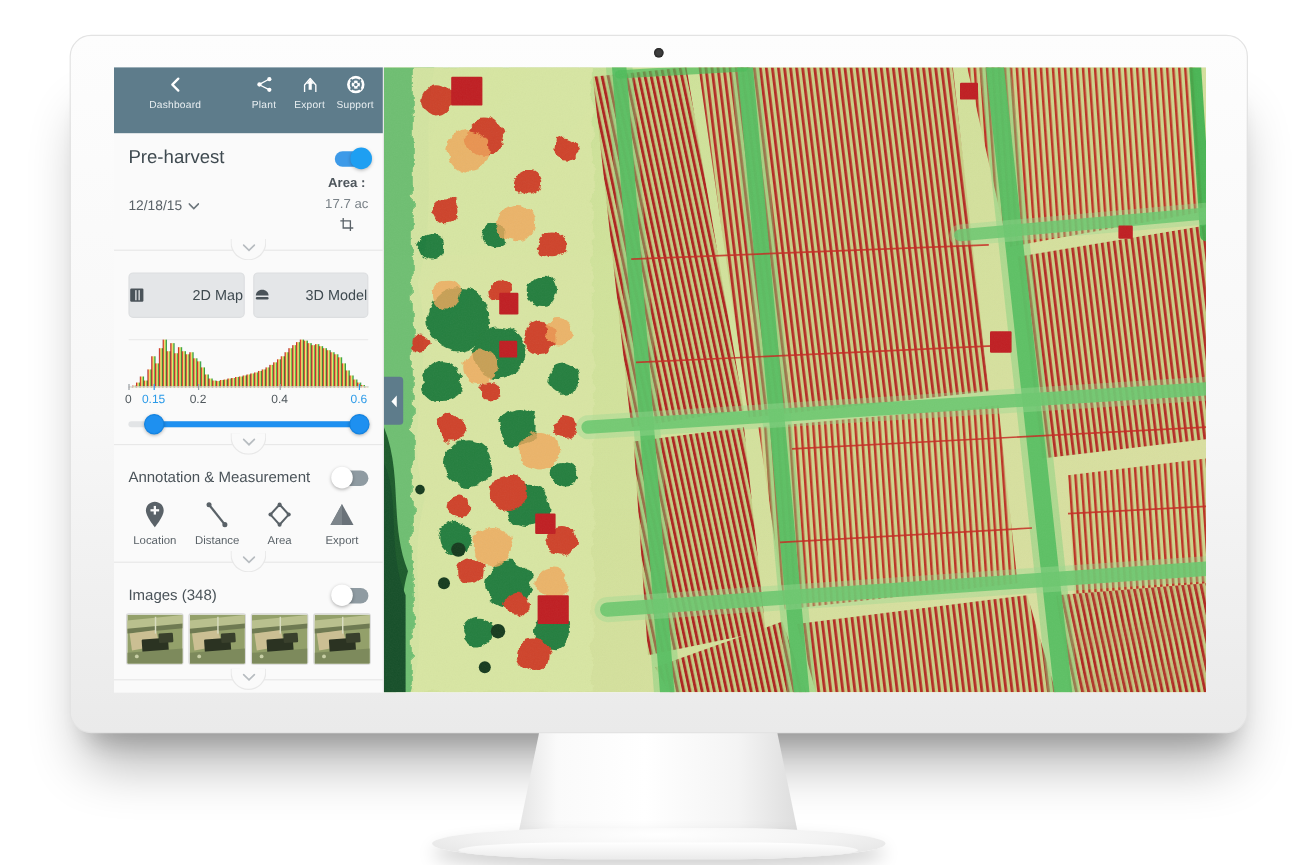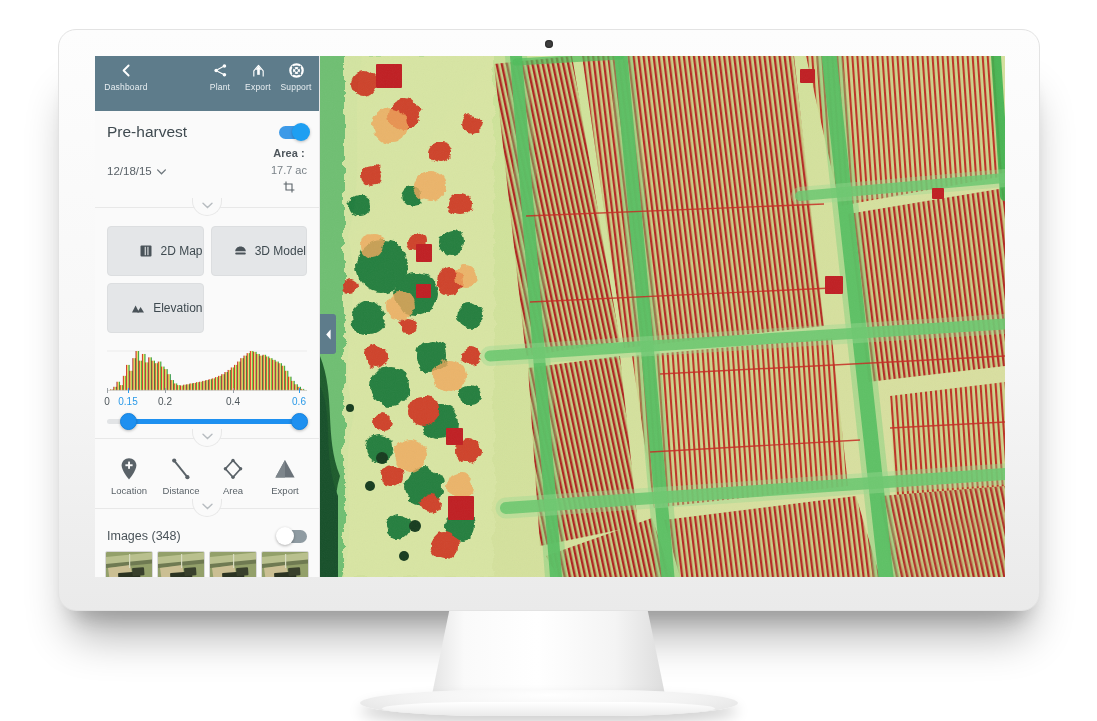--- a/index.html
+++ b/index.html
@@ -72,21 +72,21 @@
   #topbar {
     height:55px; background:#5e7c8b; color:#fff;
     display:flex; align-items:flex-start; position:relative; flex:0 0 auto;
   }
   .tb-item {
     display:flex; flex-direction:column; align-items:center; justify-content:center;
     padding-top:6px; cursor:pointer; color:#fff;
   }
   .tb-label { font-size:8.5px; margin-top:3px; letter-spacing:.2px; color:#e9eff2; }
   .tb-ico { height:17px; display:flex; align-items:center; justify-content:center; }
-  #tb-dashboard { position:absolute; left:0; top:0; width:62px;text-align:right; }
+  #tb-dashboard { position:absolute; left:20px; top:0; width:62px;text-align:right; }
   #tb-right { position:absolute; right:4px; top:0; display:flex; }
   #tb-right .tb-item { width:38px; }
 
   
   #title-row {
     display:flex; align-items:center; justify-content:space-between;
     padding:12px 12px 2px 12px;
   }
   #proj-title { font-size:15.5px; color:#3f4a50; }
 
@@ -121,22 +121,22 @@
     width:30px; height:18px;
     background:#fafafa; border:1px solid #e8e8e8; border-top:none;
     border-radius: 0 0 16px 16px;
     display:flex; align-items:center; justify-content:center;
   }
   .divider .chev svg { margin-top:-2px; }
 
   
   #modes { padding:8px 12px 10px 12px; display:grid; grid-template-columns:1fr 1fr; gap:7px; }
   .mode-btn {
-    height:50px; border-radius:4px; background:#e4e6e8; color:#3f4a50;
-    display:flex; align-items:center; justify-content:flex-end; gap:8px;
+    height:38px; border-radius:4px; background:#e4e6e8; color:#3f4a50;
+    display:flex; align-items:center; justify-content:space-between; gap:8px;
     font-size:12px; cursor:pointer; border:1px solid #dcdee0;
   }
   .mode-btn.active { background:#1e90f0; color:#fff; border-color:#1e90f0; }
   .mode-ico { display:flex; align-items:center; }
 
   
   #hist-block { padding:4px 12px 0 12px; }
   #hist { height:44px; width:100%; display:block; }
   #hist-axis { position:relative; height:18px; width:100%; }
   .tick-lbl { position:absolute; top:5px; font-size:10px; color:#4f575c; transform:translateX(-50%); }
@@ -302,29 +302,20 @@
               <span class="mode-ico">
                 <svg width="13" height="13" viewBox="0 0 13 13">
                     <path d="M6.5 1.4 C9.6 1.4 11.8 3.6 11.8 6.3 L1.2 6.3 C1.2 3.6 3.4 1.4 6.5 1.4 Z" fill="#4a5359"></path>
                     <rect x="1.2" y="7.4" width="10.6" height="2.1" rx="1" fill="#4a5359"></rect>
                   </svg>
               </span>
               <span>3D Model</span>
             </div>
 
 
-            <div class="mode-btn">
-              <span class="mode-ico">
-                <svg width="14" height="11" viewBox="0 0 14 11">
-                    <path d="M4.6 2.4 L8.2 9.4 L1.0 9.4 Z" fill="#4a5359"></path>
-                    <path d="M9.6 4.0 L13.0 9.4 L6.2 9.4 Z" fill="#4a5359"></path>
-                  </svg>
-              </span>
-              <span>Elevation</span>
-            </div>
           </div>
 
           <div id="hist-block">
             <svg id="hist" viewBox="0 0 200 44" preserveAspectRatio="none">
               <defs>
                 <linearGradient id="ndvi-grad" x1="0" y1="0" x2="1" y2="0">
                   <stop offset="0.00" stop-color="#8f1b22"></stop>
                   <stop offset="0.06" stop-color="#b3202a"></stop>
                   <stop offset="0.14" stop-color="#d23b2d"></stop>
                   <stop offset="0.24" stop-color="#e4653f"></stop>
@@ -429,20 +420,26 @@
           </div>
 
           <div class="divider" style="margin-top:12px;">
             <div class="chev">
               <svg width="11" height="7" viewBox="0 0 11 7">
                   <path d="M1 1.2 L5.5 5.6 L10 1.2" fill="none" stroke="#b7bcc0" stroke-width="1.4" stroke-linecap="round"></path>
                 </svg>
             </div>
           </div>
 
+          <div id="ann-head">
+            <div id="ann-title">Annotation &amp; Measurement</div>
+            <div class="toggle off">
+              <div class="knob"></div>
+            </div>
+          </div>
 
           <div id="ann-tools">
             <div class="ann-tool">
               <span class="ann-ico">
                 <svg width="18" height="24" viewBox="0 0 18 24">
                   <path d="M9 1.2 C4.9 1.2 1.6 4.4 1.6 8.4 C1.6 13.4 9 22.4 9 22.4 C9 22.4 16.4 13.4 16.4 8.4 C16.4 4.4 13.1 1.2 9 1.2 Z" fill="#5a6268"></path>
                   <rect x="8.1" y="4.6" width="1.9" height="7.2" fill="#fafafa"></rect>
                   <rect x="5.4" y="7.3" width="7.2" height="1.9" fill="#fafafa"></rect>
                 </svg>
               </span>

